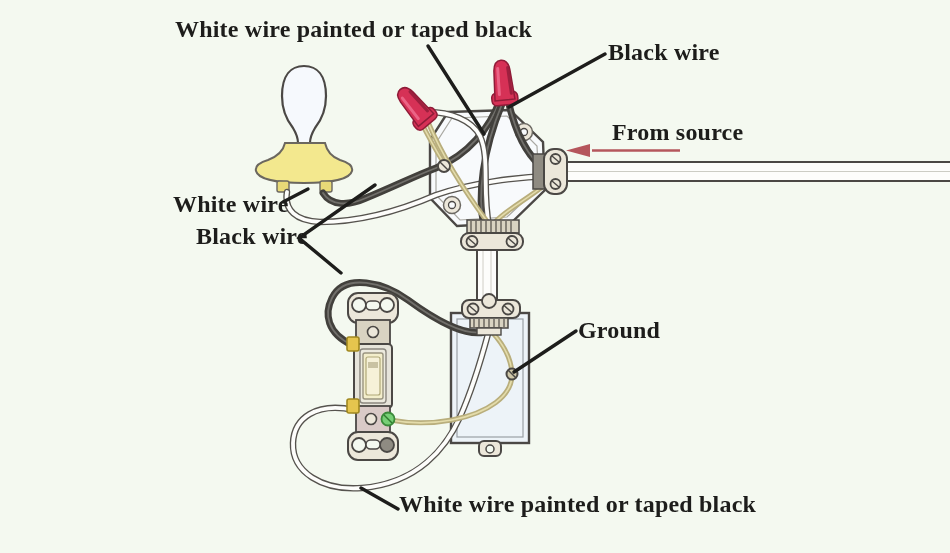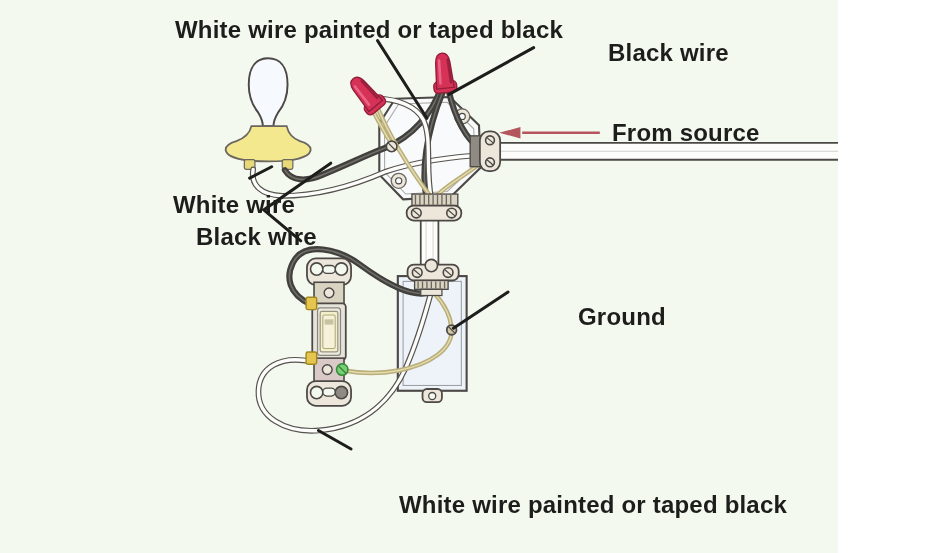--- a/index.html
+++ b/index.html
@@ -1,20 +1,20 @@
 <!DOCTYPE html>
 <html><head>
 <meta charset="utf-8">
 <style>
   html,body{margin:0;padding:0;}
   #stage{
     position:relative;
-    width:838px;height:553px;
+    width:950px;height:553px;
     background:var(--background,#f4f9f0);
-    font-family:Liberation Sans, sans-serif;
+    font-family:Liberation Serif, serif;
     overflow:hidden;
   }
   #drawing{position:absolute;inset:0;}
   .lbl{
     position:absolute;
     font-size:24px;
     font-weight:600;
     color:var(--text,#1d1d1b);
     white-space:nowrap;
     letter-spacing:0.2px;
@@ -230,15 +230,15 @@
       <line class="leader" x1="576" y1="331" x2="514" y2="372"></line>
       <line class="leader" x1="398" y1="509" x2="361" y2="488"></line>
     </g>
   </svg>
 
   <div class="lbl" style="left:175px;top:16px">White wire painted or taped black</div>
   <div class="lbl" style="left:608px;top:39px">Black wire</div>
   <div class="lbl" style="left:173px;top:191px">White wire</div>
   <div class="lbl" style="left:612px;top:119px">From source</div>
   <div class="lbl" style="left:196px;top:223px">Black wire</div>
-  <div class="lbl" style="left:578px;top:303px">Ground</div>
+  <div class="lbl" style="left:578px;top:317px">Ground</div>
   <div class="lbl" style="left:399px;top:491px">White wire painted or taped black</div>
 </div>
 
 </body></html>

